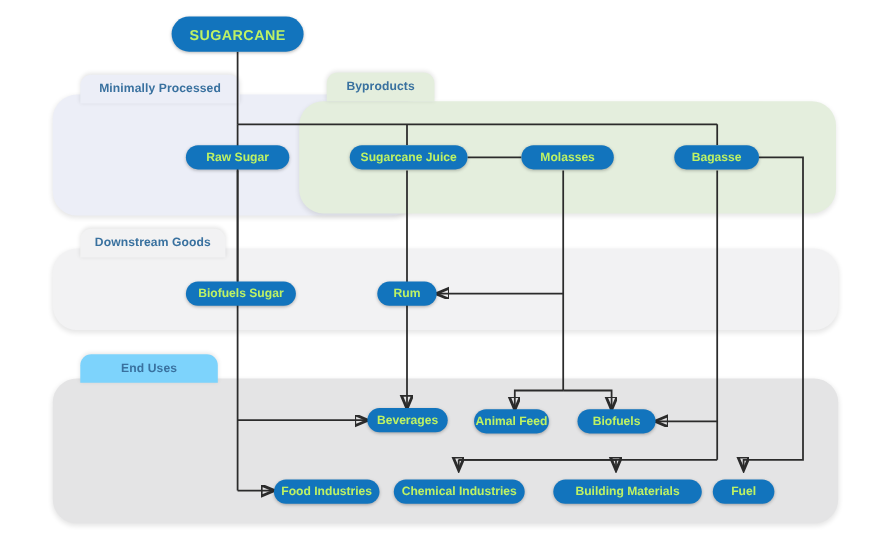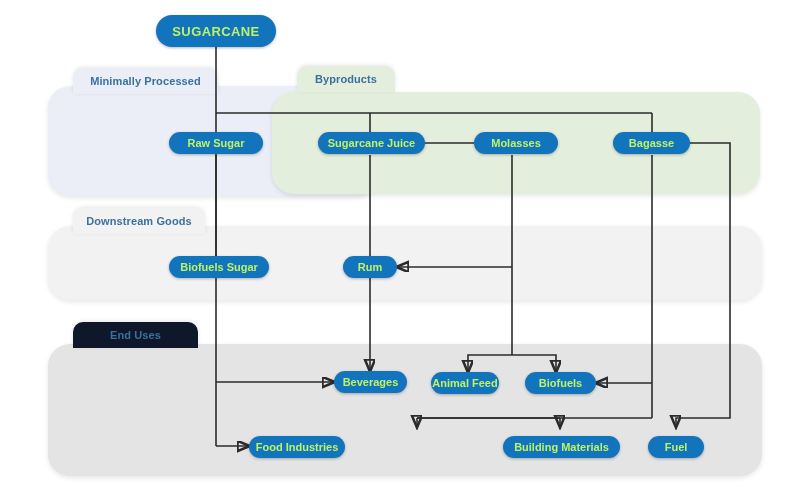--- a/index.html
+++ b/index.html
@@ -35,21 +35,21 @@
   .tab span{
     color:#39719f;
     font-size:11px;
     font-weight:bold;
     letter-spacing:0.1px;
     white-space:nowrap;
   }
   .tab.minimal{background:#eceef7;}
   .tab.byproducts{background:#e4eedd;}
   .tab.downstream{background:#f2f2f3;}
-  .tab.enduses{background:#0f172a;}
+  .tab.enduses{background:#7dd3fc;}
 
   
   #links{position:absolute;left:0;top:0;width:800px;height:502px;z-index:3;}
   #links path,#links line{stroke:#2b2b2b;stroke-width:1.6;fill:none;}
 
   
   .node{
     position:absolute;
     background:#1274bd;
     color:#bef264;
@@ -174,22 +174,25 @@
   </div>
 
   <div class="node" style="left:525px;top:372px;width:71px;">
     <span>Biofuels</span>
   </div>
 
   <div class="node" style="left:249px;top:436px;width:96px;">
     <span>Food Industries</span>
   </div>
 
+  <div class="node" style="left:358px;top:436px;width:119px;">
+    <span>Chemical Industries</span>
+  </div>
 
-  <div class="node" style="left:503px;top:436px;width:117px;justify-content:center;">
+  <div class="node" style="left:503px;top:436px;width:135px;justify-content:center;">
     <span>Building Materials</span>
   </div>
 
   <div class="node" style="left:648px;top:436px;width:56px;">
     <span>Fuel</span>
   </div>
 
 </div>
 
 </body></html>

